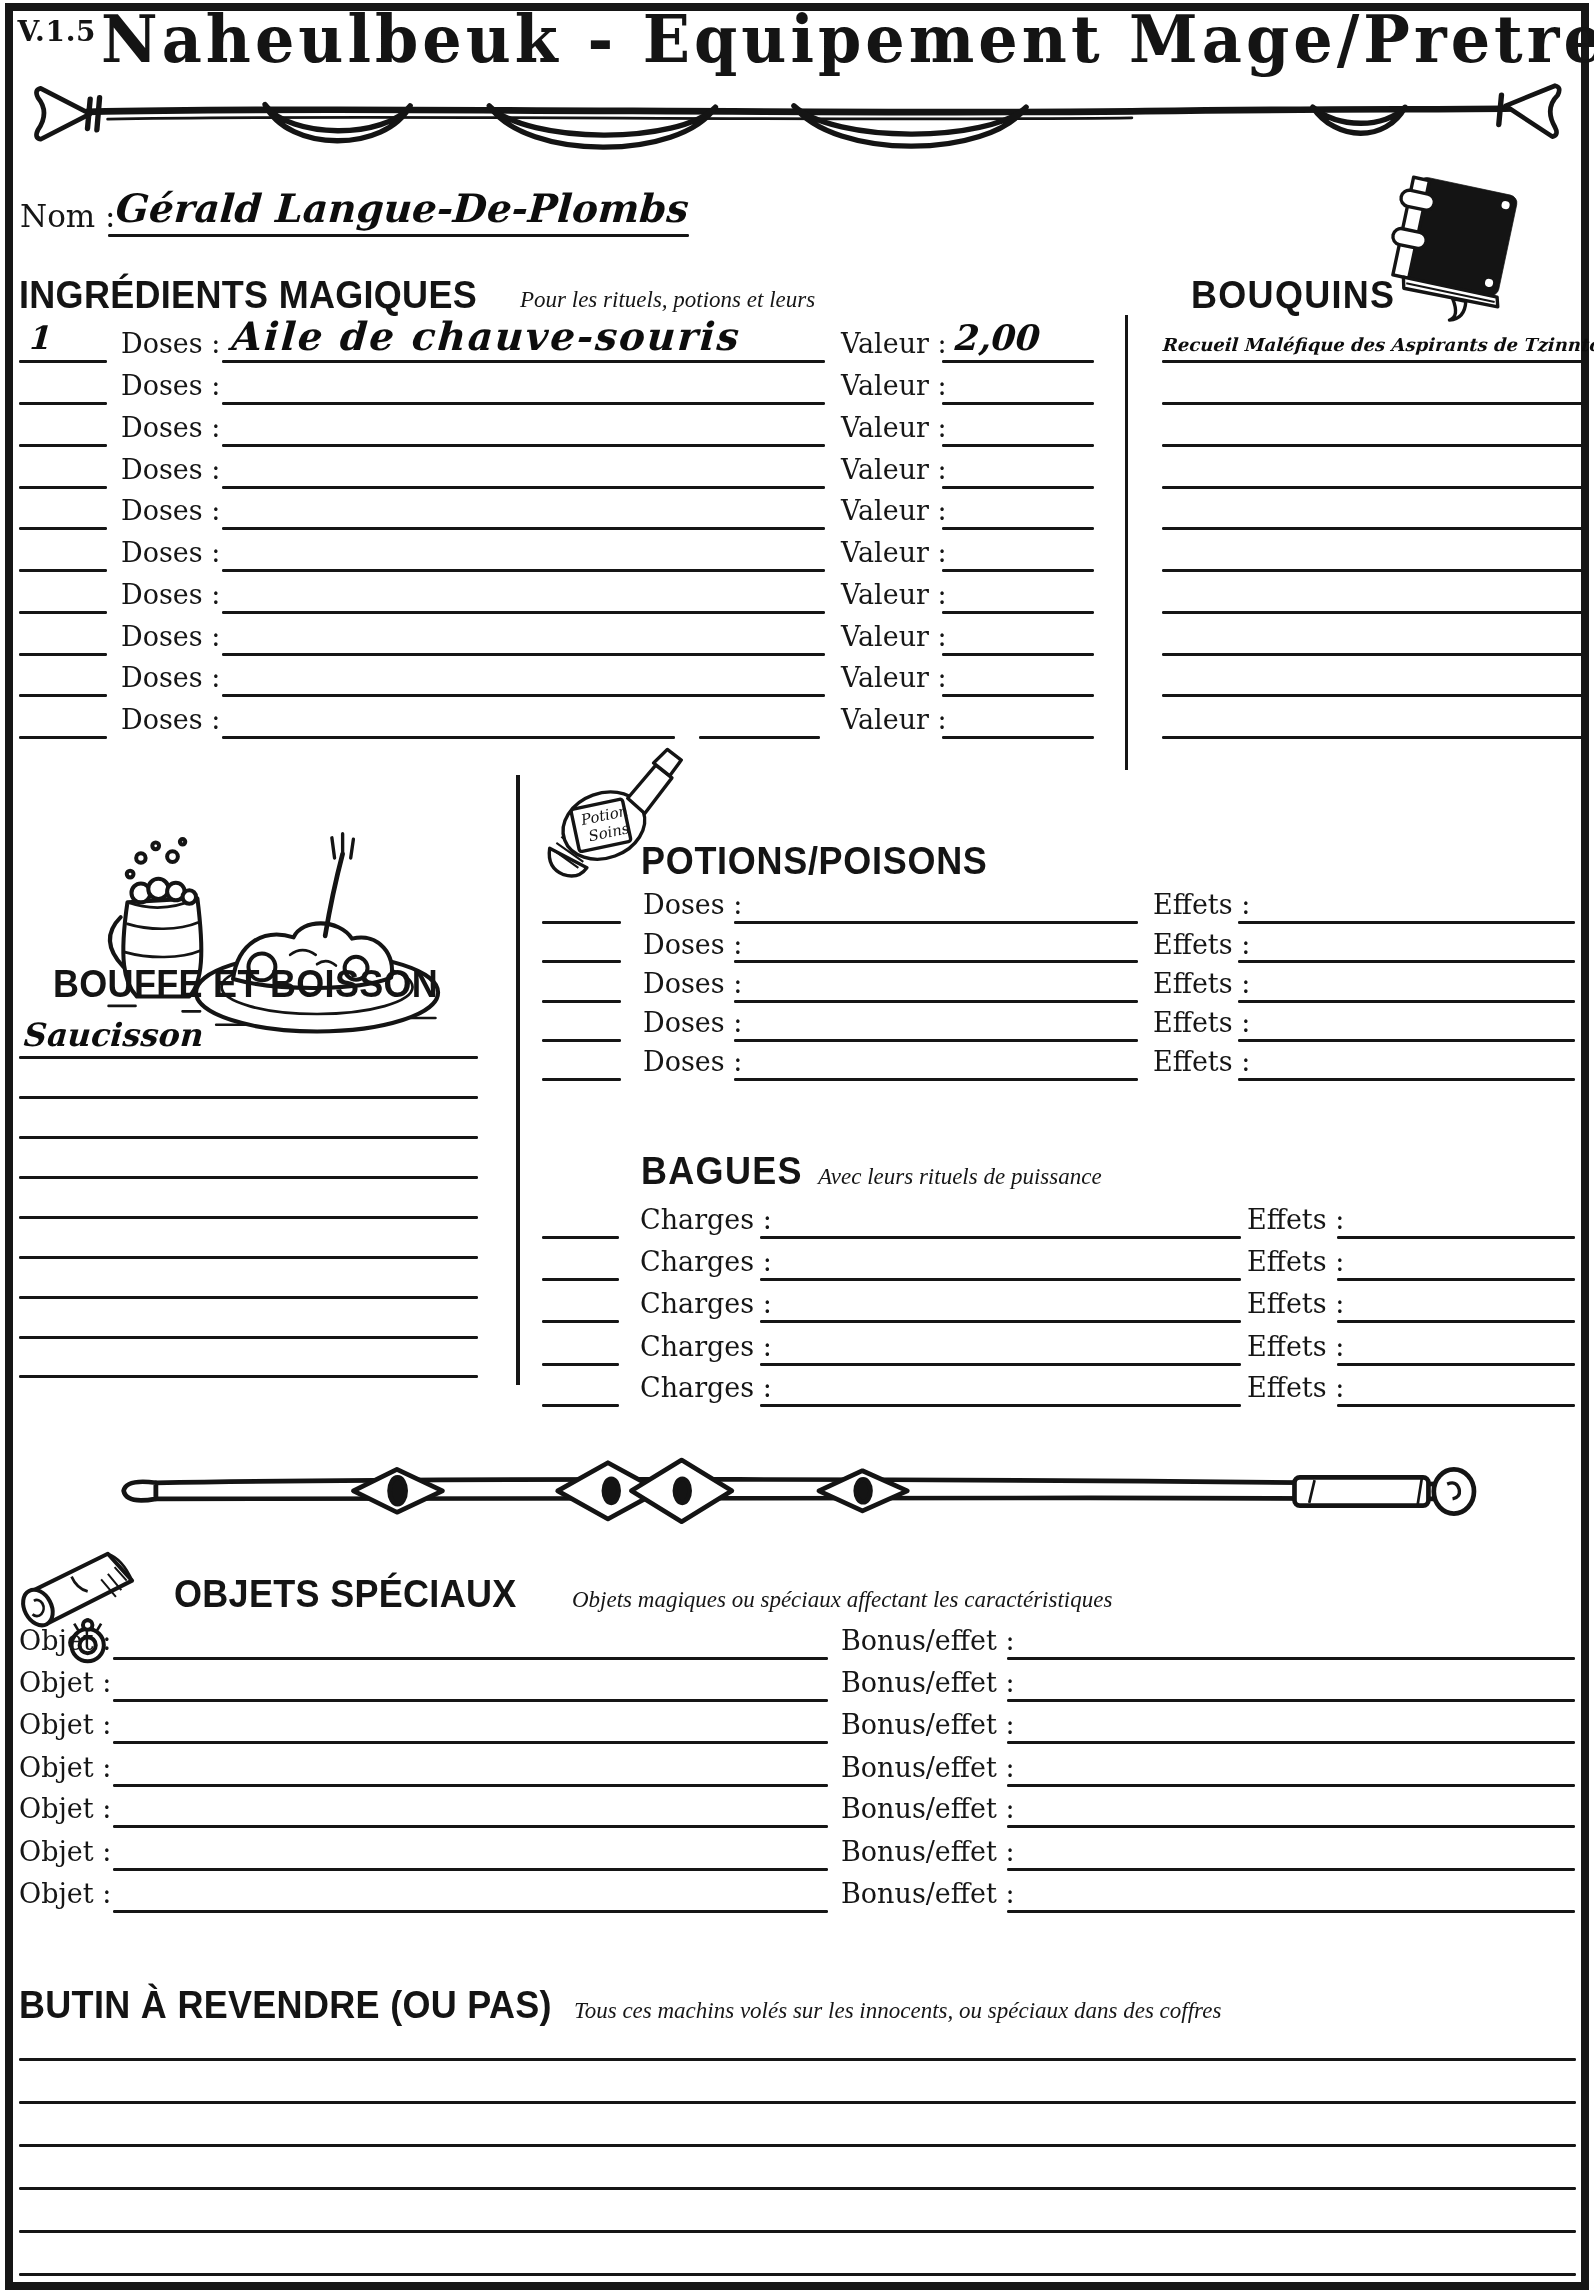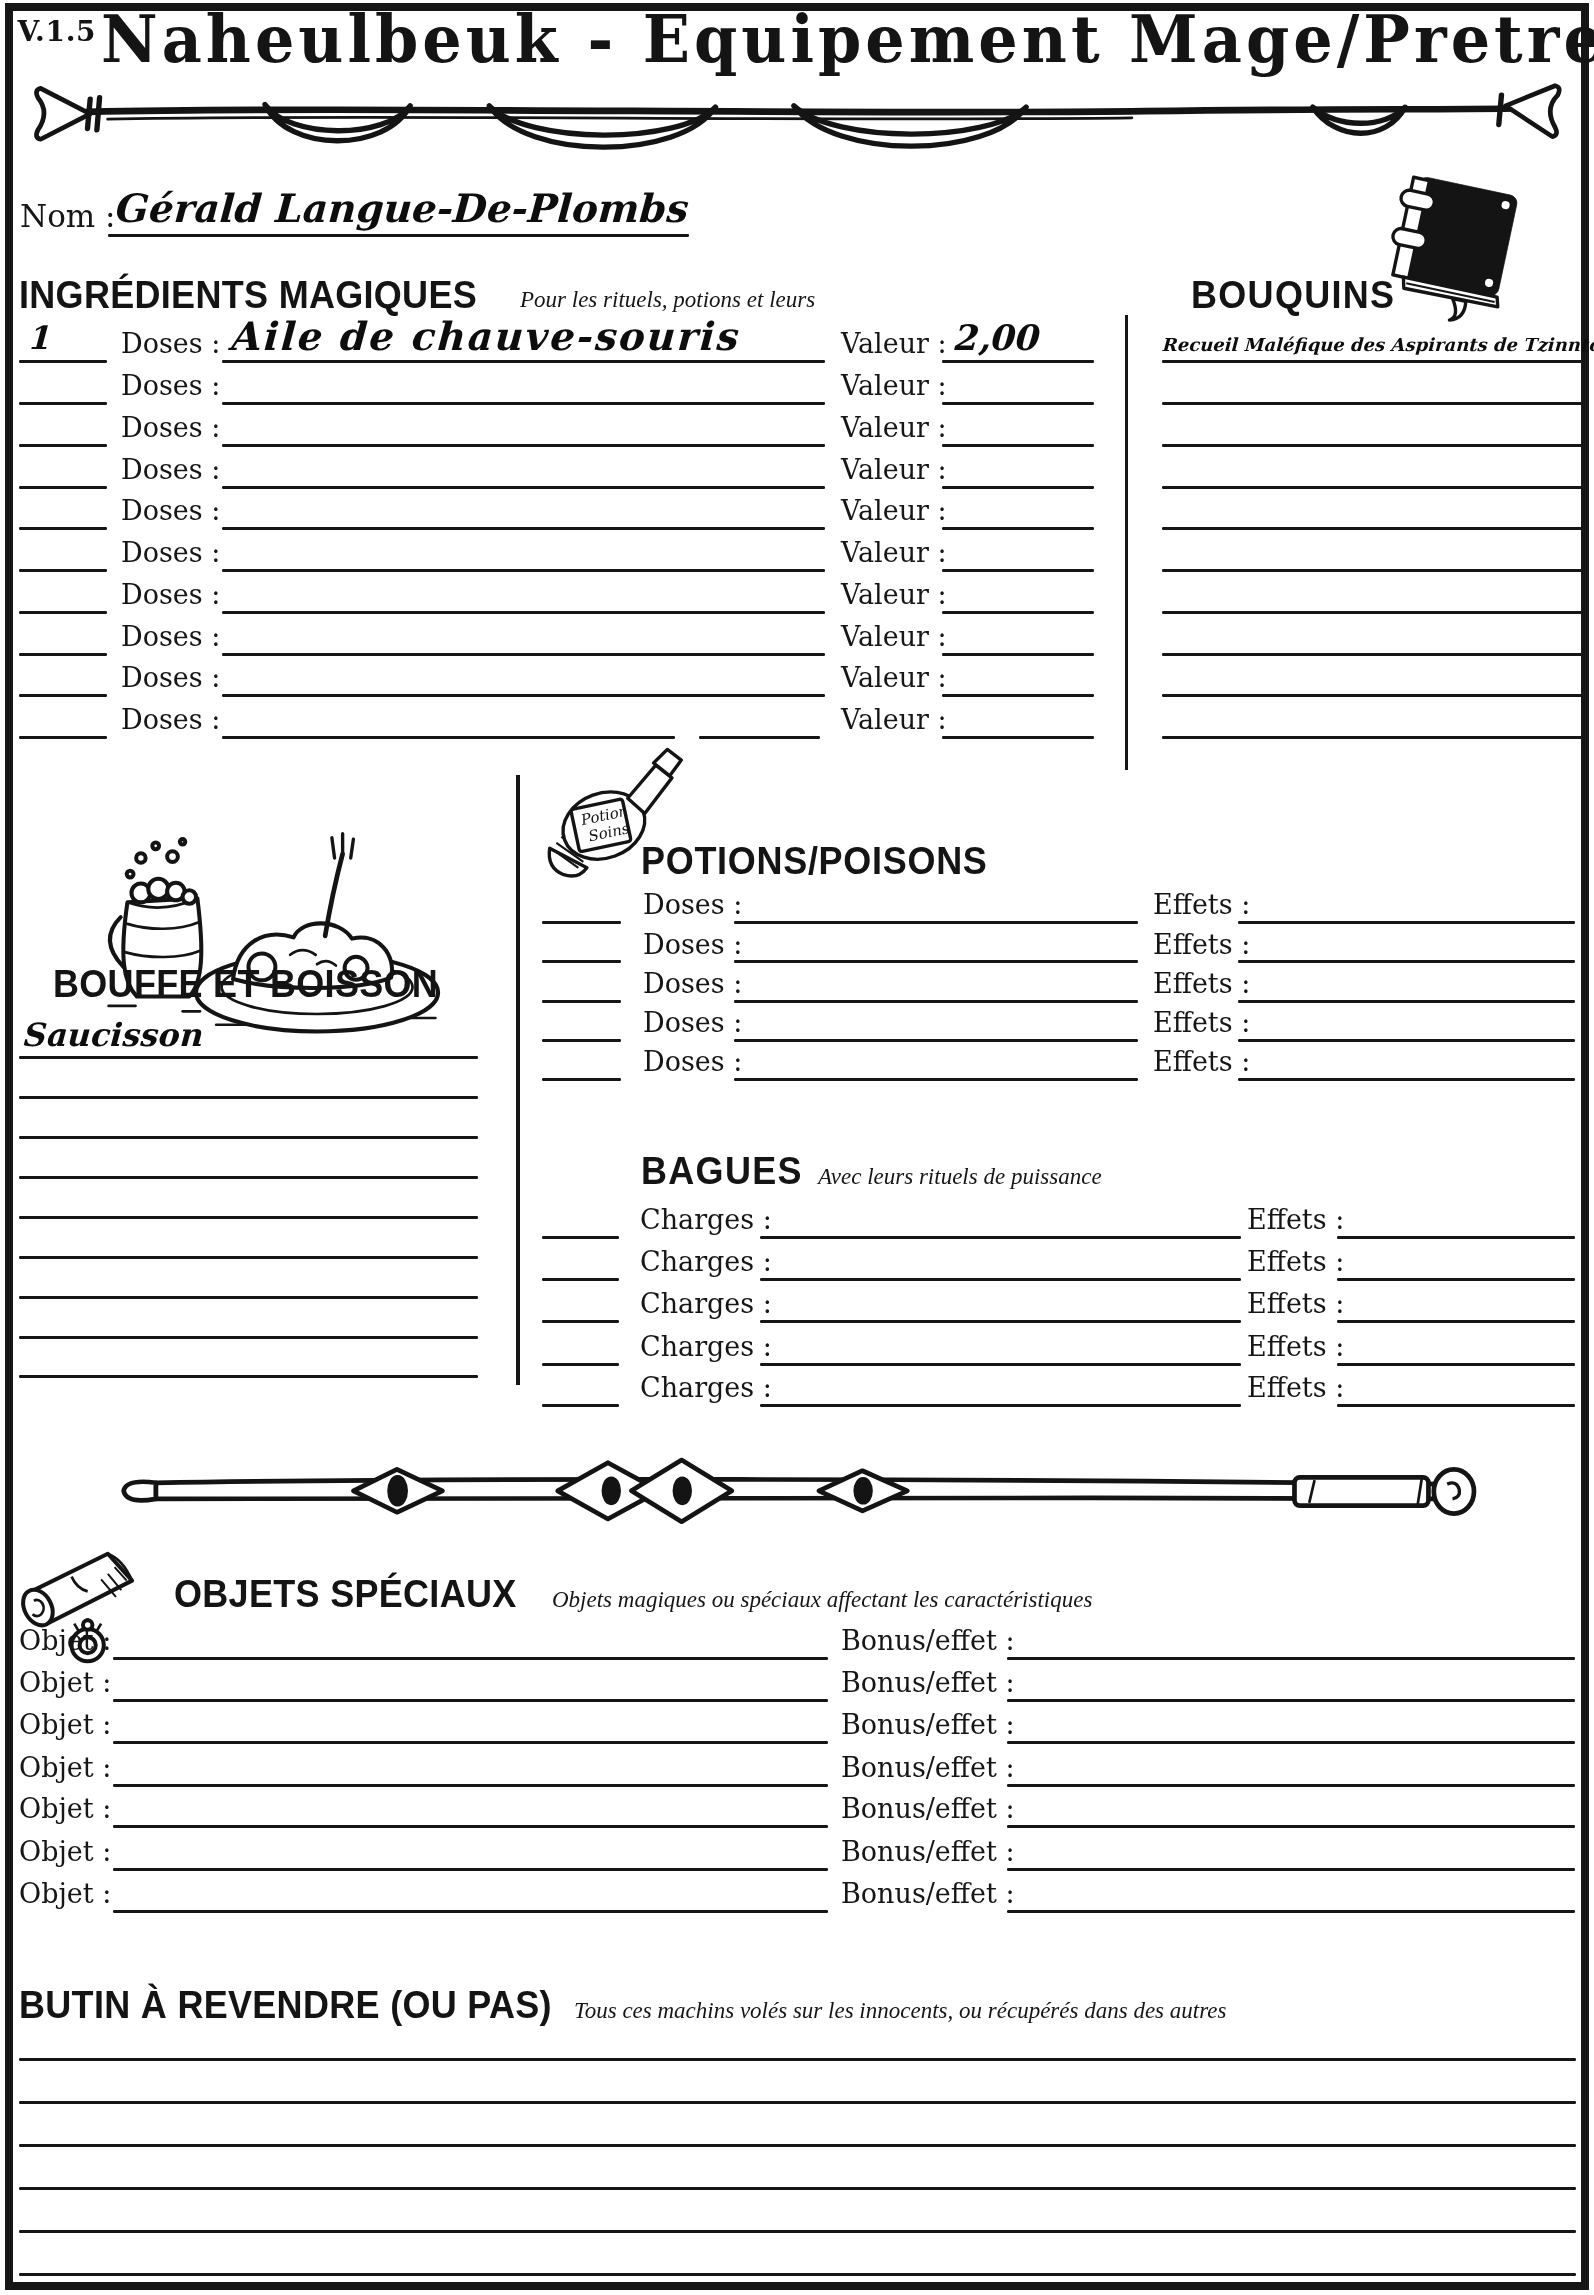--- a/index.html
+++ b/index.html
@@ -368,21 +368,21 @@
       <path d="M150 26 q 22 8 36 40" fill="none" stroke-width="4"></path>
       <path d="M160 46 l 18 20 M150 56 l 20 24 M140 64 l 22 26" stroke-width="3" fill="none"></path>
       <path d="M96 60 q 8 18 24 22" fill="none" stroke-width="4"></path>
       <circle cx="120" cy="162" r="24"></circle>
       <circle cx="120" cy="162" r="12"></circle>
       <path d="M106 140 l -6 -10 M120 134 l 0 -12 M134 140 l 6 -10" stroke-width="4" fill="none"></path>
       <circle cx="120" cy="132" r="7"></circle>
     </g>
   </svg>
   <span class="h" style="left:174px;top:1575px">OBJETS SPÉCIAUX</span>
-  <span class="sub" style="left:552px;top:1587px">Objets magiques ou spéciaux affectant les caractéristiques</span>
+  <span class="sub" style="left:572px;top:1587px">Objets magiques ou spéciaux affectant les caractéristiques</span>
   <div class="abs" style="inset:0" id="objets-rows">
       <div class="lbl" style="left: 19px; top: 1626px;">Objet :</div>
       <div class="ln" style="left: 113px; top: 1657px; width: 715px;"></div>
       <div class="lbl" style="left: 841px; top: 1626px;">Bonus/effet :</div>
       <div class="ln" style="left: 1007px; top: 1657px; width: 568px;"></div>
       <div class="hand" style="left: 120px; top: 1617px; font-size: 32px;"></div>
       <div class="hand" style="left: 1014px; top: 1617px; font-size: 32px;"></div>
       <div class="lbl" style="left: 19px; top: 1668px;">Objet :</div>
       <div class="ln" style="left: 113px; top: 1699px; width: 715px;"></div>
       <div class="lbl" style="left: 841px; top: 1668px;">Bonus/effet :</div>
@@ -415,21 +415,21 @@
       <div class="hand" style="left: 1014px; top: 1827px; font-size: 32px;"></div>
       <div class="lbl" style="left: 19px; top: 1879px;">Objet :</div>
       <div class="ln" style="left: 113px; top: 1910px; width: 715px;"></div>
       <div class="lbl" style="left: 841px; top: 1879px;">Bonus/effet :</div>
       <div class="ln" style="left: 1007px; top: 1910px; width: 568px;"></div>
       <div class="hand" style="left: 120px; top: 1869px; font-size: 32px;"></div>
       <div class="hand" style="left: 1014px; top: 1869px; font-size: 32px;"></div>
     </div>
 
   <span class="h" style="left:19px;top:1986px">BUTIN À REVENDRE (OU PAS)</span>
-  <span class="sub" style="left:574px;top:1998px">Tous ces machins volés sur les innocents, ou récupérés dans des autres</span>
+  <span class="sub" style="left:574px;top:1998px">Tous ces machins volés sur les innocents, ou spéciaux dans des coffres</span>
   <div class="abs" style="inset:0" id="butin-rows">
       <div class="ln" style="left: 19px; top: 2058px; width: 1557px;"></div>
       <div class="hand" style="left: 24px; top: 2020px; font-size: 32px;"></div>
       <div class="ln" style="left: 19px; top: 2101px; width: 1557px;"></div>
       <div class="hand" style="left: 24px; top: 2063px; font-size: 32px;"></div>
       <div class="ln" style="left: 19px; top: 2144px; width: 1557px;"></div>
       <div class="hand" style="left: 24px; top: 2106px; font-size: 32px;"></div>
       <div class="ln" style="left: 19px; top: 2187px; width: 1557px;"></div>
       <div class="hand" style="left: 24px; top: 2149px; font-size: 32px;"></div>
       <div class="ln" style="left: 19px; top: 2230px; width: 1557px;"></div>

